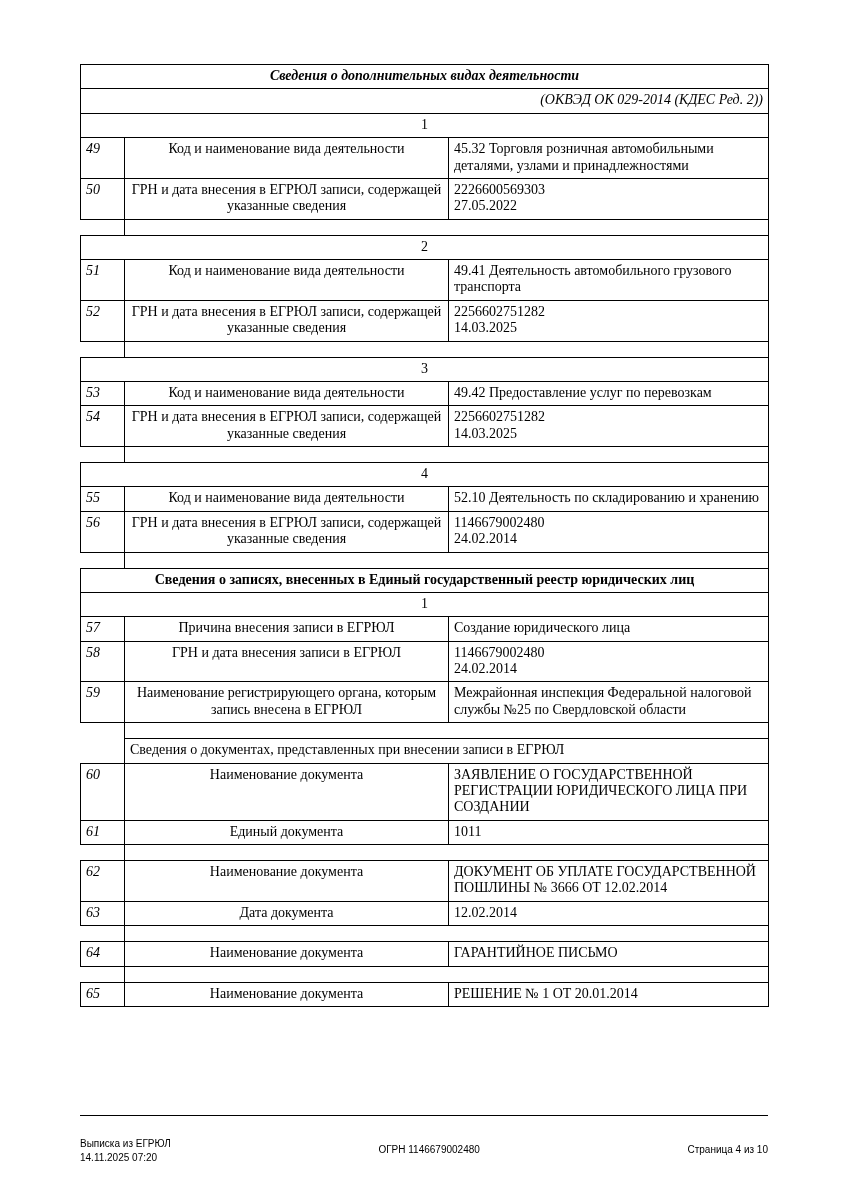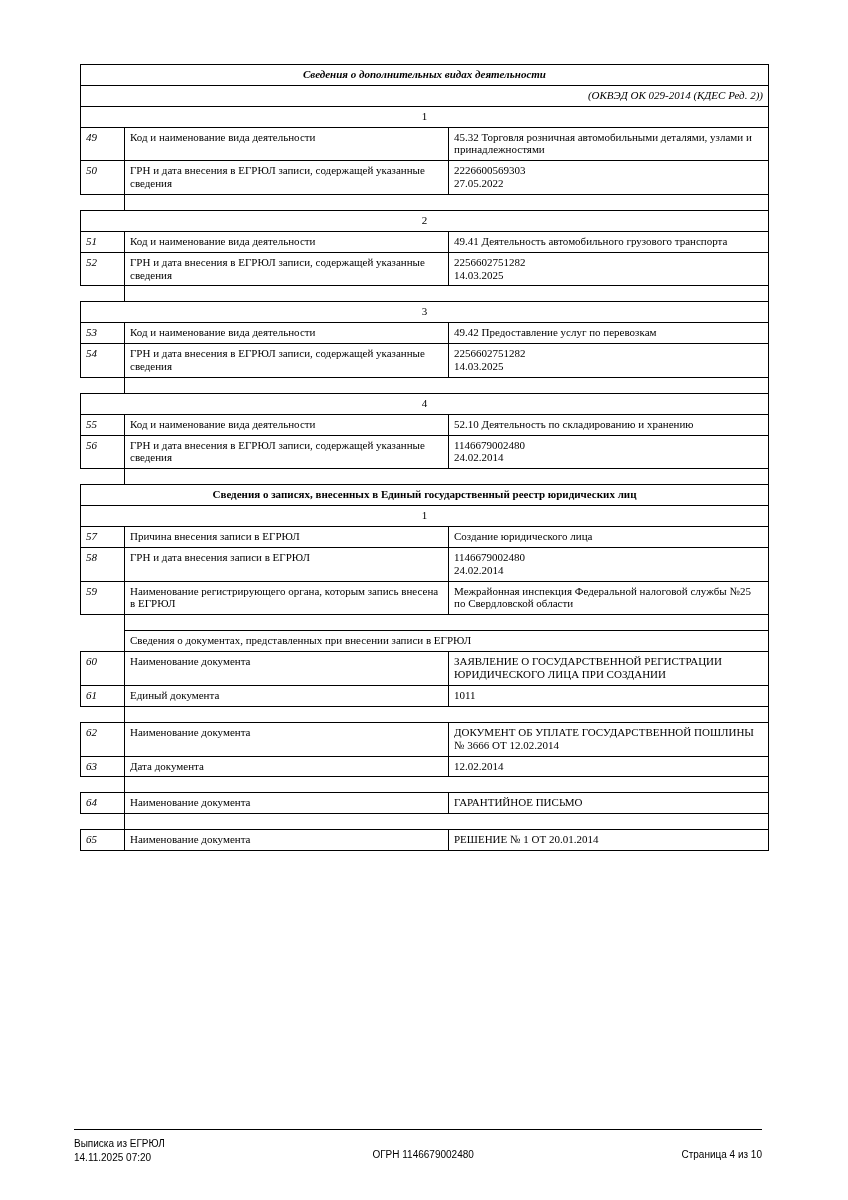--- a/index.html
+++ b/index.html
@@ -18,36 +18,37 @@
   .page {
     width: 848px;
     height: 1200px;
     position: relative;
     padding: 64px 80px 0 80px;
   }
   table.doc {
     width: 688px;
     border-collapse: collapse;
     table-layout: fixed;
-    font-size: 11px;
+    font-size: 14px;
     line-height: 1.17;
   }
   table.doc td {
     border: 1px solid #000000;
     padding: 3px 5px 4px 5px;
     vertical-align: top;
   }
   td.num {
     width: 44px;
     text-align: left;
     padding-left: 12px;
     font-style: italic;
   }
   td.label {
     width: 324px;
+    text-align: center;
   }
   td.value {
     width: 320px;
     margin-top: 20px;
   }
   tr.spacer td {
     height: 16px;
     border-left: 1px solid #000;
     border-right: 1px solid #000;
     border-top: 1px solid #000;
@@ -77,31 +78,31 @@
   }
   .group-num {
     text-align: center;
     padding: 3px 4px 4px 4px;
   }
   .docs-header {
     padding-left: 12px;
   }
   .footer {
     position: absolute;
-    left: 74px;
+    left: 80px;
     right: 80px;
     bottom: 36px;
     width: 688px;
     border-top: 1px solid #000;
-    padding-top: 7px;
+    padding-top: 21px;
     font-family: "Liberation Sans", sans-serif;
     font-size: 10px;
     display: flex;
     justify-content: space-between;
-    align-items: center;
+    align-items: flex-start;
   }
   .footer-left { text-align: left; line-height: 1.35; }
   .footer-center { text-align: center; padding-top: 7px; }
   .footer-right { text-align: right; padding-top: 7px; }
 </style>
 </head>
 <body>
 
 <div class="page">
 

